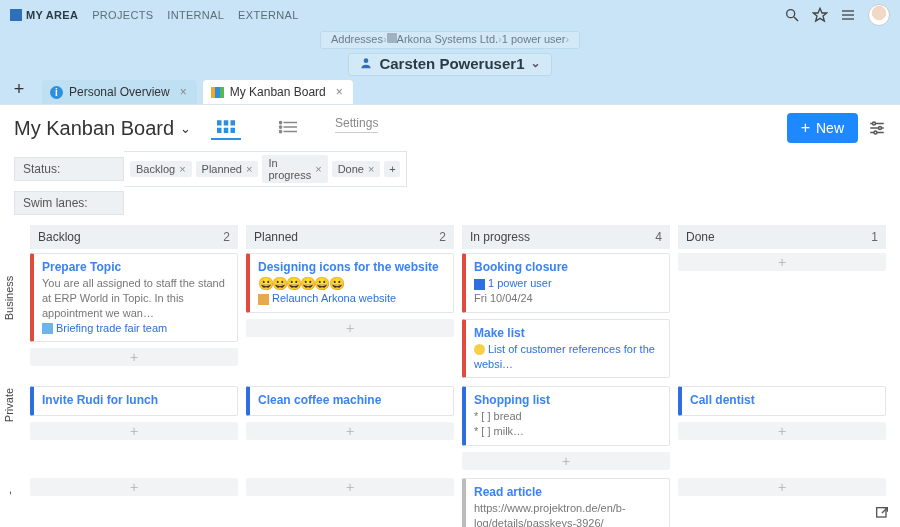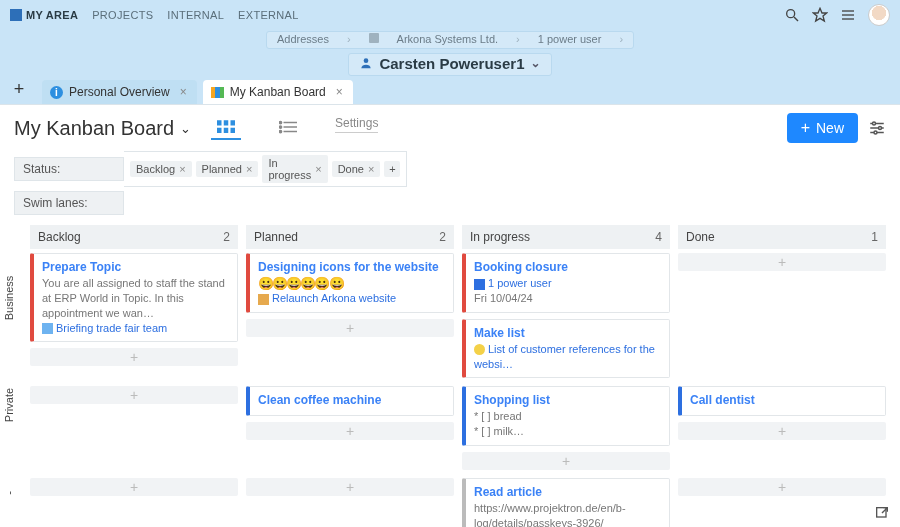--- a/index.html
+++ b/index.html
@@ -11,21 +11,21 @@
   .topnav { display: flex; align-items: center; gap: 14px; }
   .topnav .nav-item { font-size: 11px; color: #5a6e7a; cursor: pointer; letter-spacing: 0.3px; }
   .topnav .nav-item.active { font-weight: bold; color: #2a3b45; display:flex; align-items:center; gap:4px;}
   .topnav .app-icon { width:12px; height:12px; background:#2d6fb8; display:inline-block; }
   .top-right { display: flex; align-items: center; gap: 12px; }
   .top-right .icon { width: 16px; height: 16px; cursor: pointer; color:#444; }
   .avatar { width: 22px; height: 22px; border-radius: 50%; background: radial-gradient(circle at 50% 40%, #f2d9c5 0 45%, #fff 46% 100%); border:1px solid #ccc; }
 
   
   .hero { background: #c9e4f7; height: 45px; display:flex; align-items:flex-start; justify-content:center; flex-direction:column; align-items:center; padding-top:2px;}
-  .crumbs { font-size: 11px; color: #6b7c88; display:flex; align-items:flex-start; gap:18px; }
+  .crumbs { font-size: 11px; color: #6b7c88; display:flex; align-items:flex-start; gap:0; }
   .crumbs .sep { color:#9fb2bf; }
   .crumbs .bc-icon { width:10px;height:10px; background:#9fb2bf; display:inline-block; border-radius:1px;}
   .hero-row { display:flex; align-items:center; gap:6px; background:#d4e9f8; border:1px solid #b9d9ef; border-radius:3px; padding:1px 10px 3px 10px; margin-top:-1px;}
   .hero-title { font-size: 15px; font-weight: bold; color: #2a3b45; display:flex; align-items:center; gap:6px;}
   .hero-title .user-icon { width:14px; height:14px; }
   .hero-title .chev { font-size:12px; color:#556;}
 
   
   .tabstrip { height: 30px; background: #c9e4f7; display:flex; align-items:flex-end; padding-left:8px; gap:6px; border-bottom:1px solid #dbe4ea;}
   .plus-tab { width:22px; height:22px; display:flex; align-items:center; justify-content:center; font-size:18px; color:#333; cursor:pointer; margin-bottom:4px; margin-right:6px;}
@@ -292,20 +292,23 @@
           <div class="c-body"><span class="c-icon" style="background:#f4d148;border-radius:50%;"></span><span class="link">List of customer references for the websi…</span></div>
         </div>
       </div>
       <div class="col">
         <div class="placeholder-card">+</div>
       </div>
     </div>
 
     <div class="swim">
       <div class="col">
+        <div class="card blue">
+          <div class="c-title">Invite Rudi for lunch</div>
+        </div>
         <div class="placeholder-card">+</div>
       </div>
       <div class="col">
         <div class="card blue">
           <div class="c-title">Clean coffee machine</div>
         </div>
         <div class="placeholder-card">+</div>
       </div>
       <div class="col">
         <div class="card blue">

